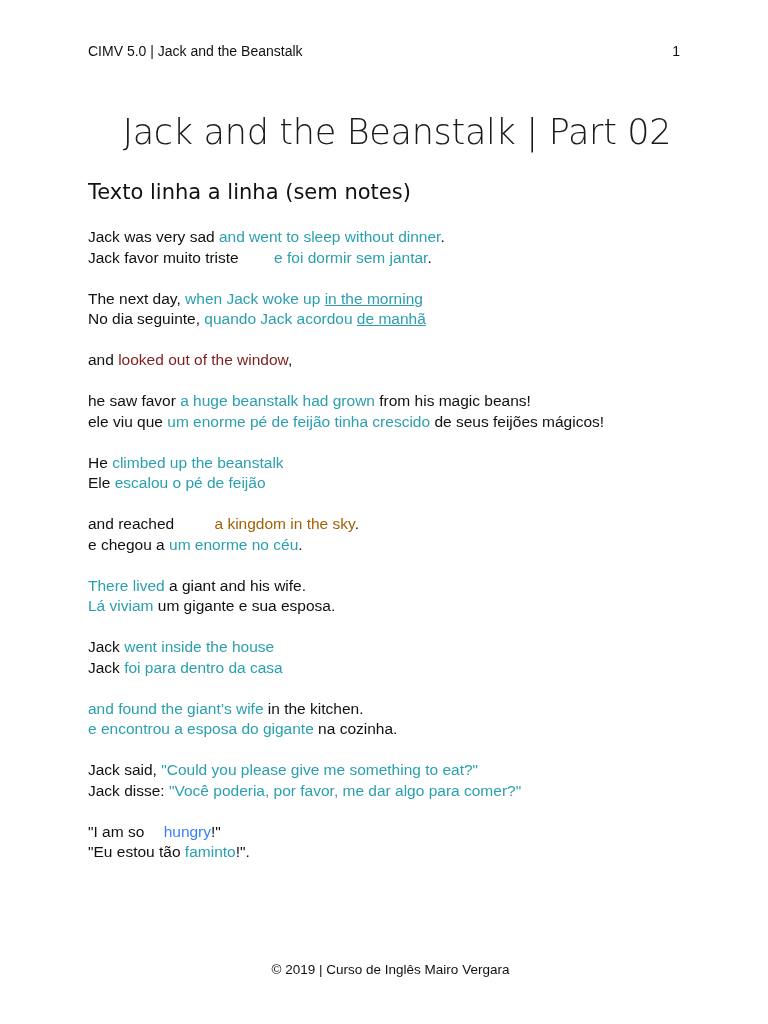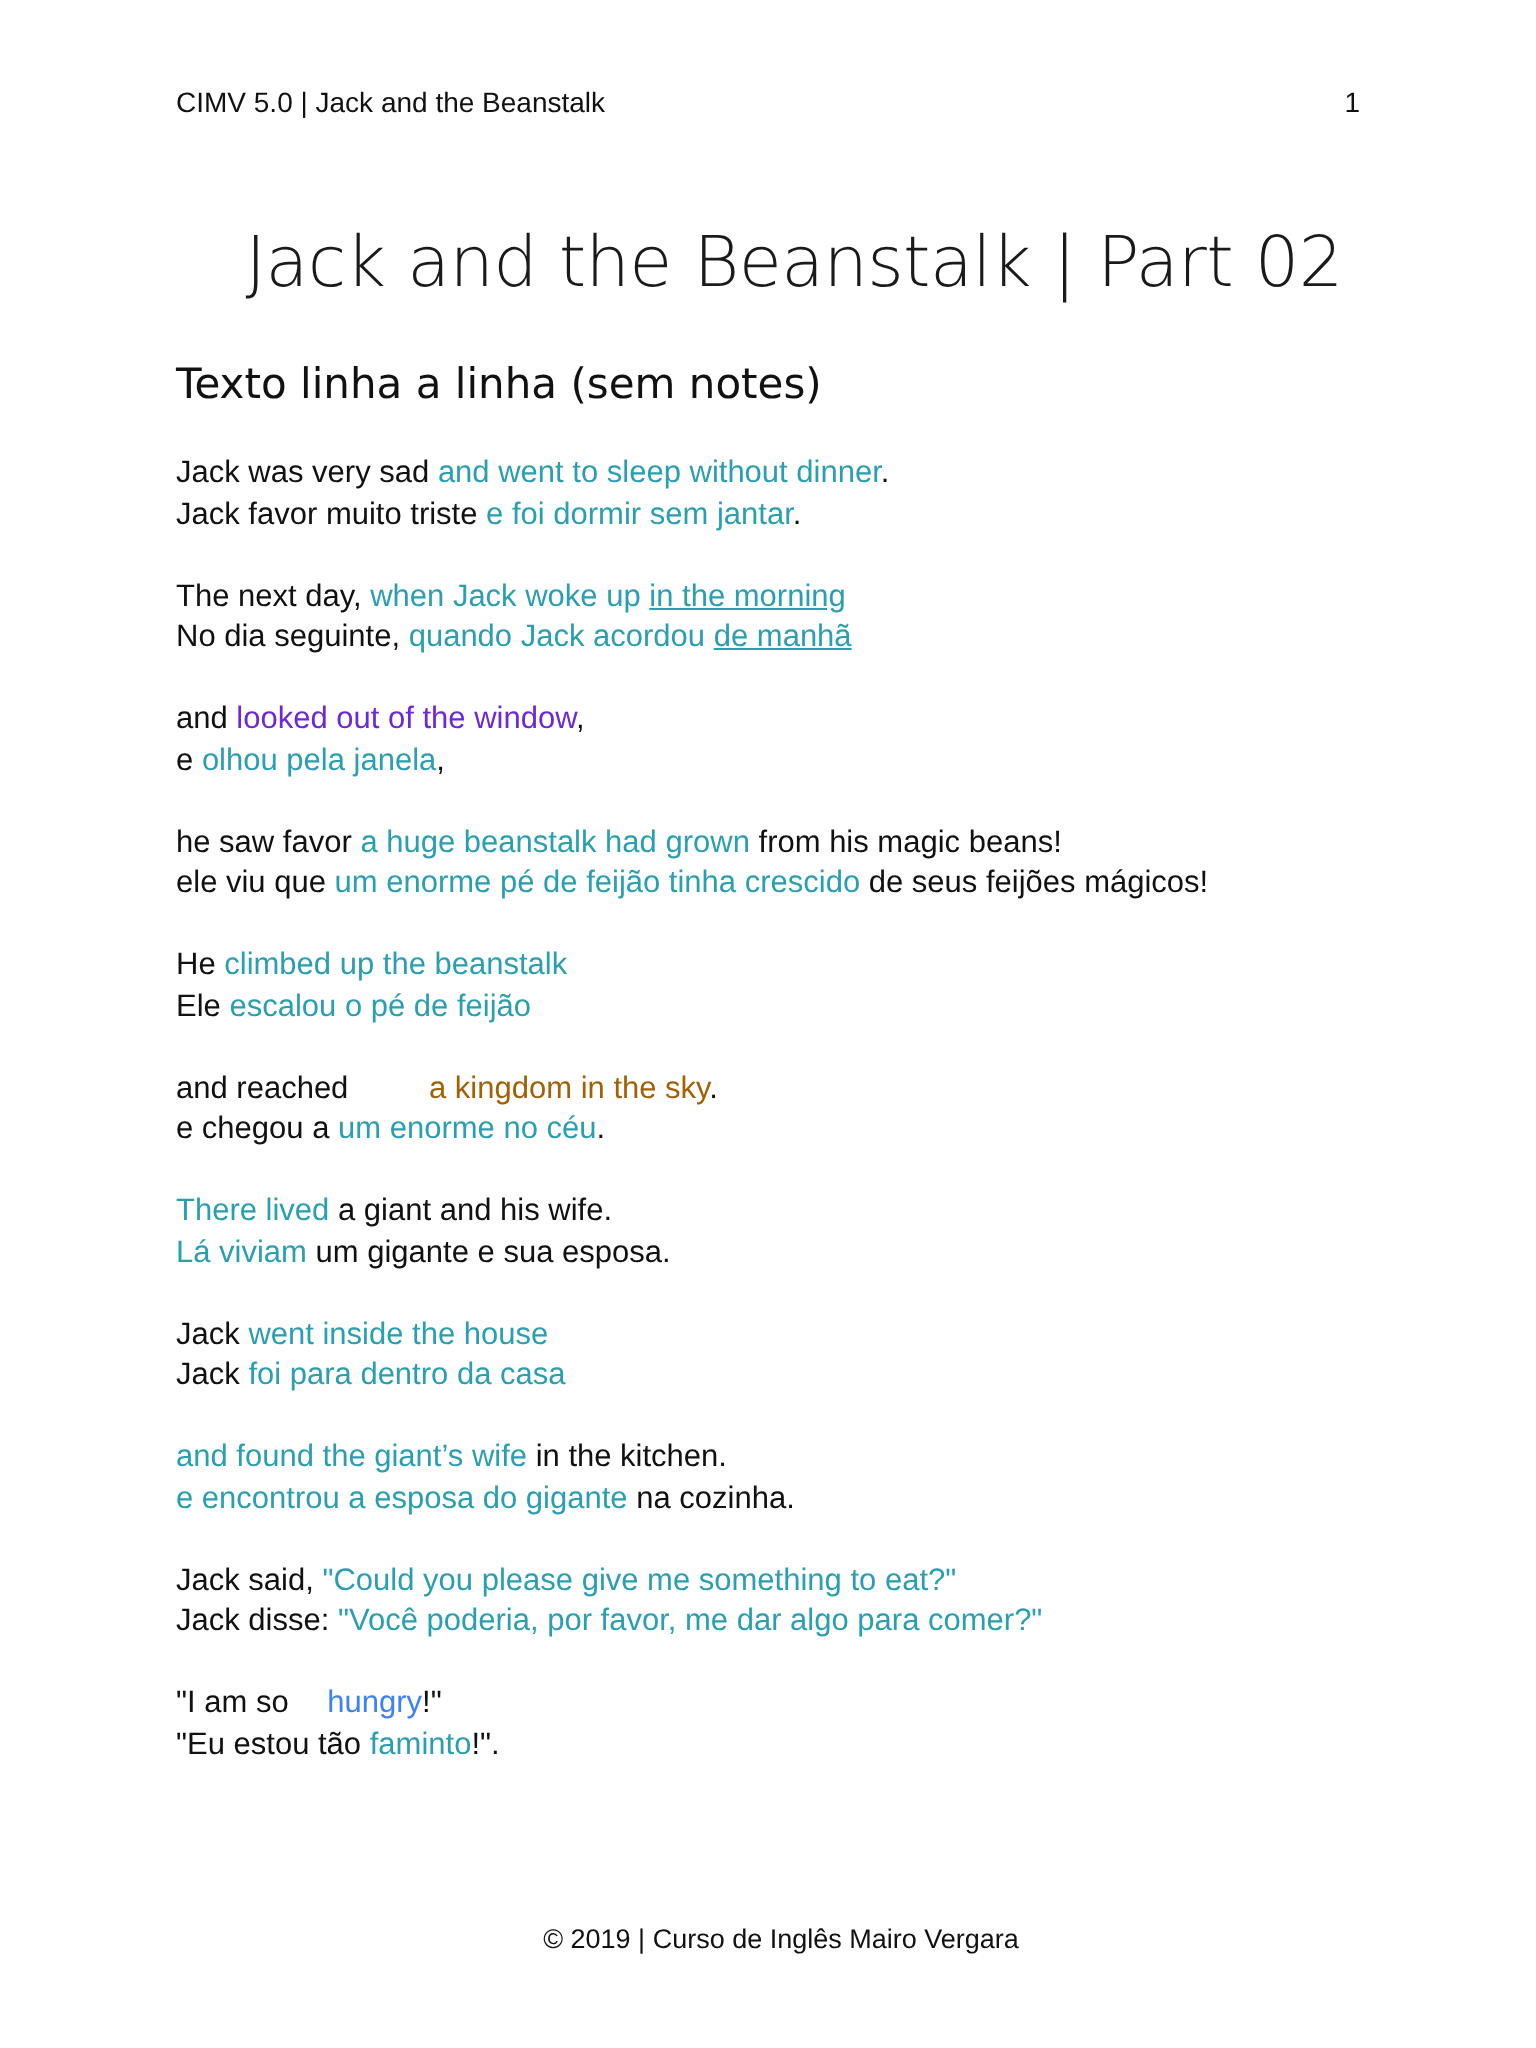--- a/index.html
+++ b/index.html
@@ -21,29 +21,28 @@
   <span>CIMV 5.0 | Jack and the Beanstalk</span>
   <span>1</span>
 </div>
 
 <div class="title">Jack and the Beanstalk | Part 02</div>
 <div class="subtitle">Texto linha a linha (sem notes)</div>
 
 <div class="body" id="pairs">
     <div class="pair">
       <div class="line"><span>Jack was very sad </span><span class="hl" style="color: rgb(42, 159, 175);">and went to sleep without dinner</span><span>.</span></div>
-      <div class="line"><span>Jack favor muito triste </span><span class="hl" style="color: rgb(42, 159, 175);">e foi dormir sem jantar</span><span>.</span></div>
+      <div class="line"><span>Jack favor muito triste </span><span class="hl" style="color: rgb(42, 159, 175); margin-left: 31px;">e foi dormir sem jantar</span><span>.</span></div>
     </div>
     <div class="pair">
       <div class="line"><span>The next day, </span><span class="hl" style="color: rgb(42, 159, 175);">when Jack woke up </span><span class="hl ul" style="color: rgb(42, 159, 175);">in the morning</span></div>
       <div class="line"><span>No dia seguinte, </span><span class="hl" style="color: rgb(42, 159, 175);">quando Jack acordou </span><span class="hl ul" style="color: rgb(42, 159, 175);">de manhã</span></div>
     </div>
     <div class="pair">
-      <div class="line"><span>and </span><span class="hl" style="color: #6d28d9;">looked out of the window</span><span>,</span></div>
-      <div class="line"><span>e </span><span class="hl" style="color: rgb(42, 159, 175);">olhou pela janela</span><span>,</span></div>
+      <div class="line"><span>and </span><span class="hl" style="color: #7f1d1d;">looked out of the window</span><span>,</span></div>
     </div>
     <div class="pair">
       <div class="line"><span>he saw favor </span><span class="hl" style="color: rgb(42, 159, 175);">a huge beanstalk had grown</span><span> from his magic beans!</span></div>
       <div class="line"><span>ele viu que </span><span class="hl" style="color: rgb(42, 159, 175);">um enorme pé de feijão tinha crescido</span><span> de seus feijões mágicos!</span></div>
     </div>
     <div class="pair">
       <div class="line"><span>He </span><span class="hl" style="color: rgb(42, 159, 175);">climbed up the beanstalk</span></div>
       <div class="line"><span>Ele </span><span class="hl" style="color: rgb(42, 159, 175);">escalou o pé de feijão</span></div>
     </div>
     <div class="pair">

